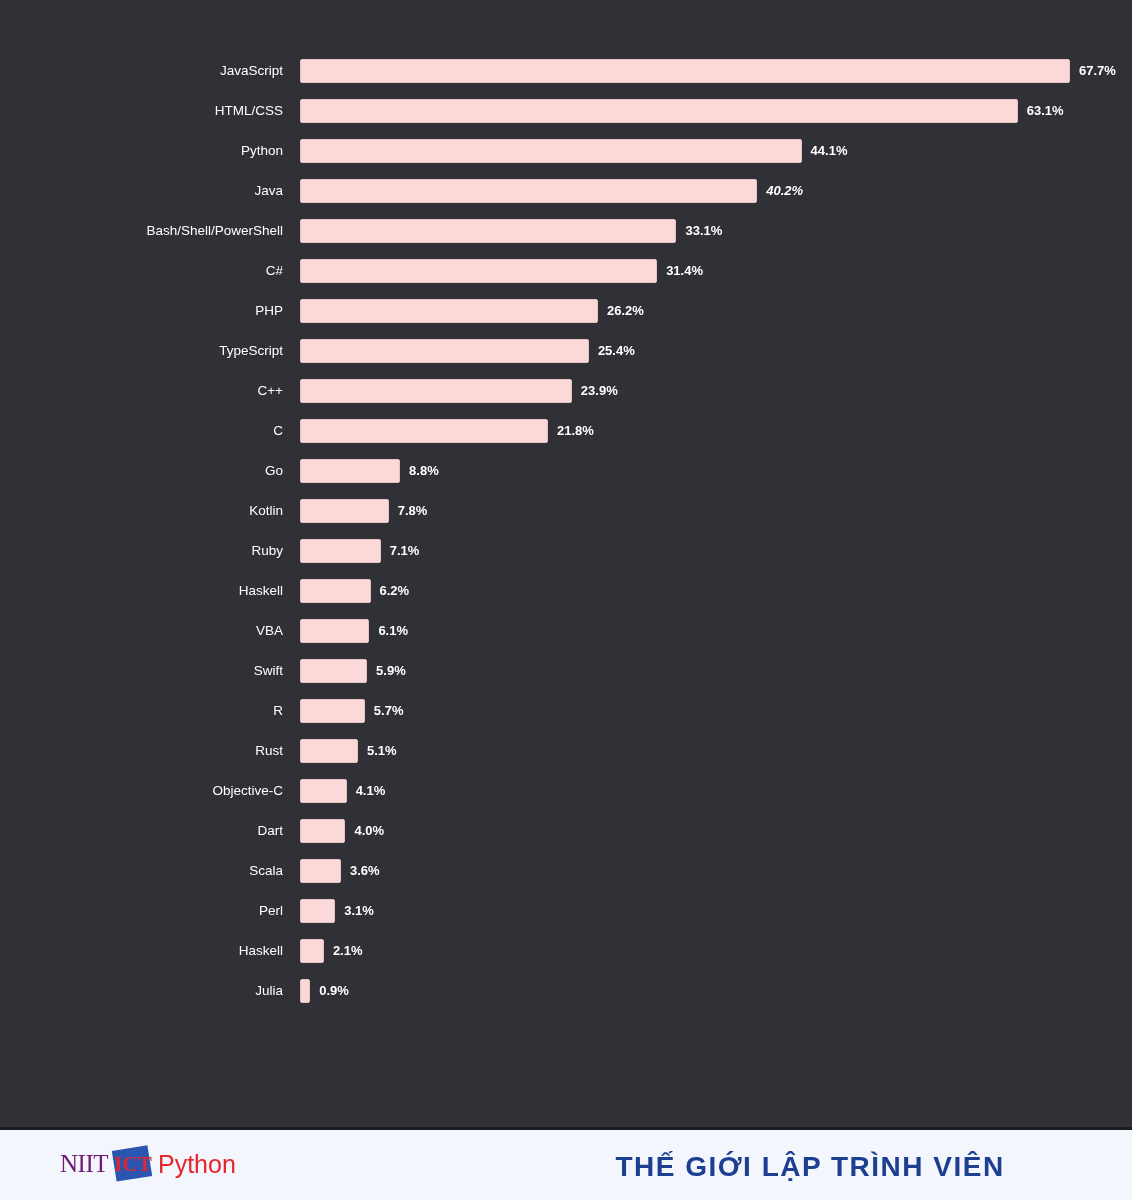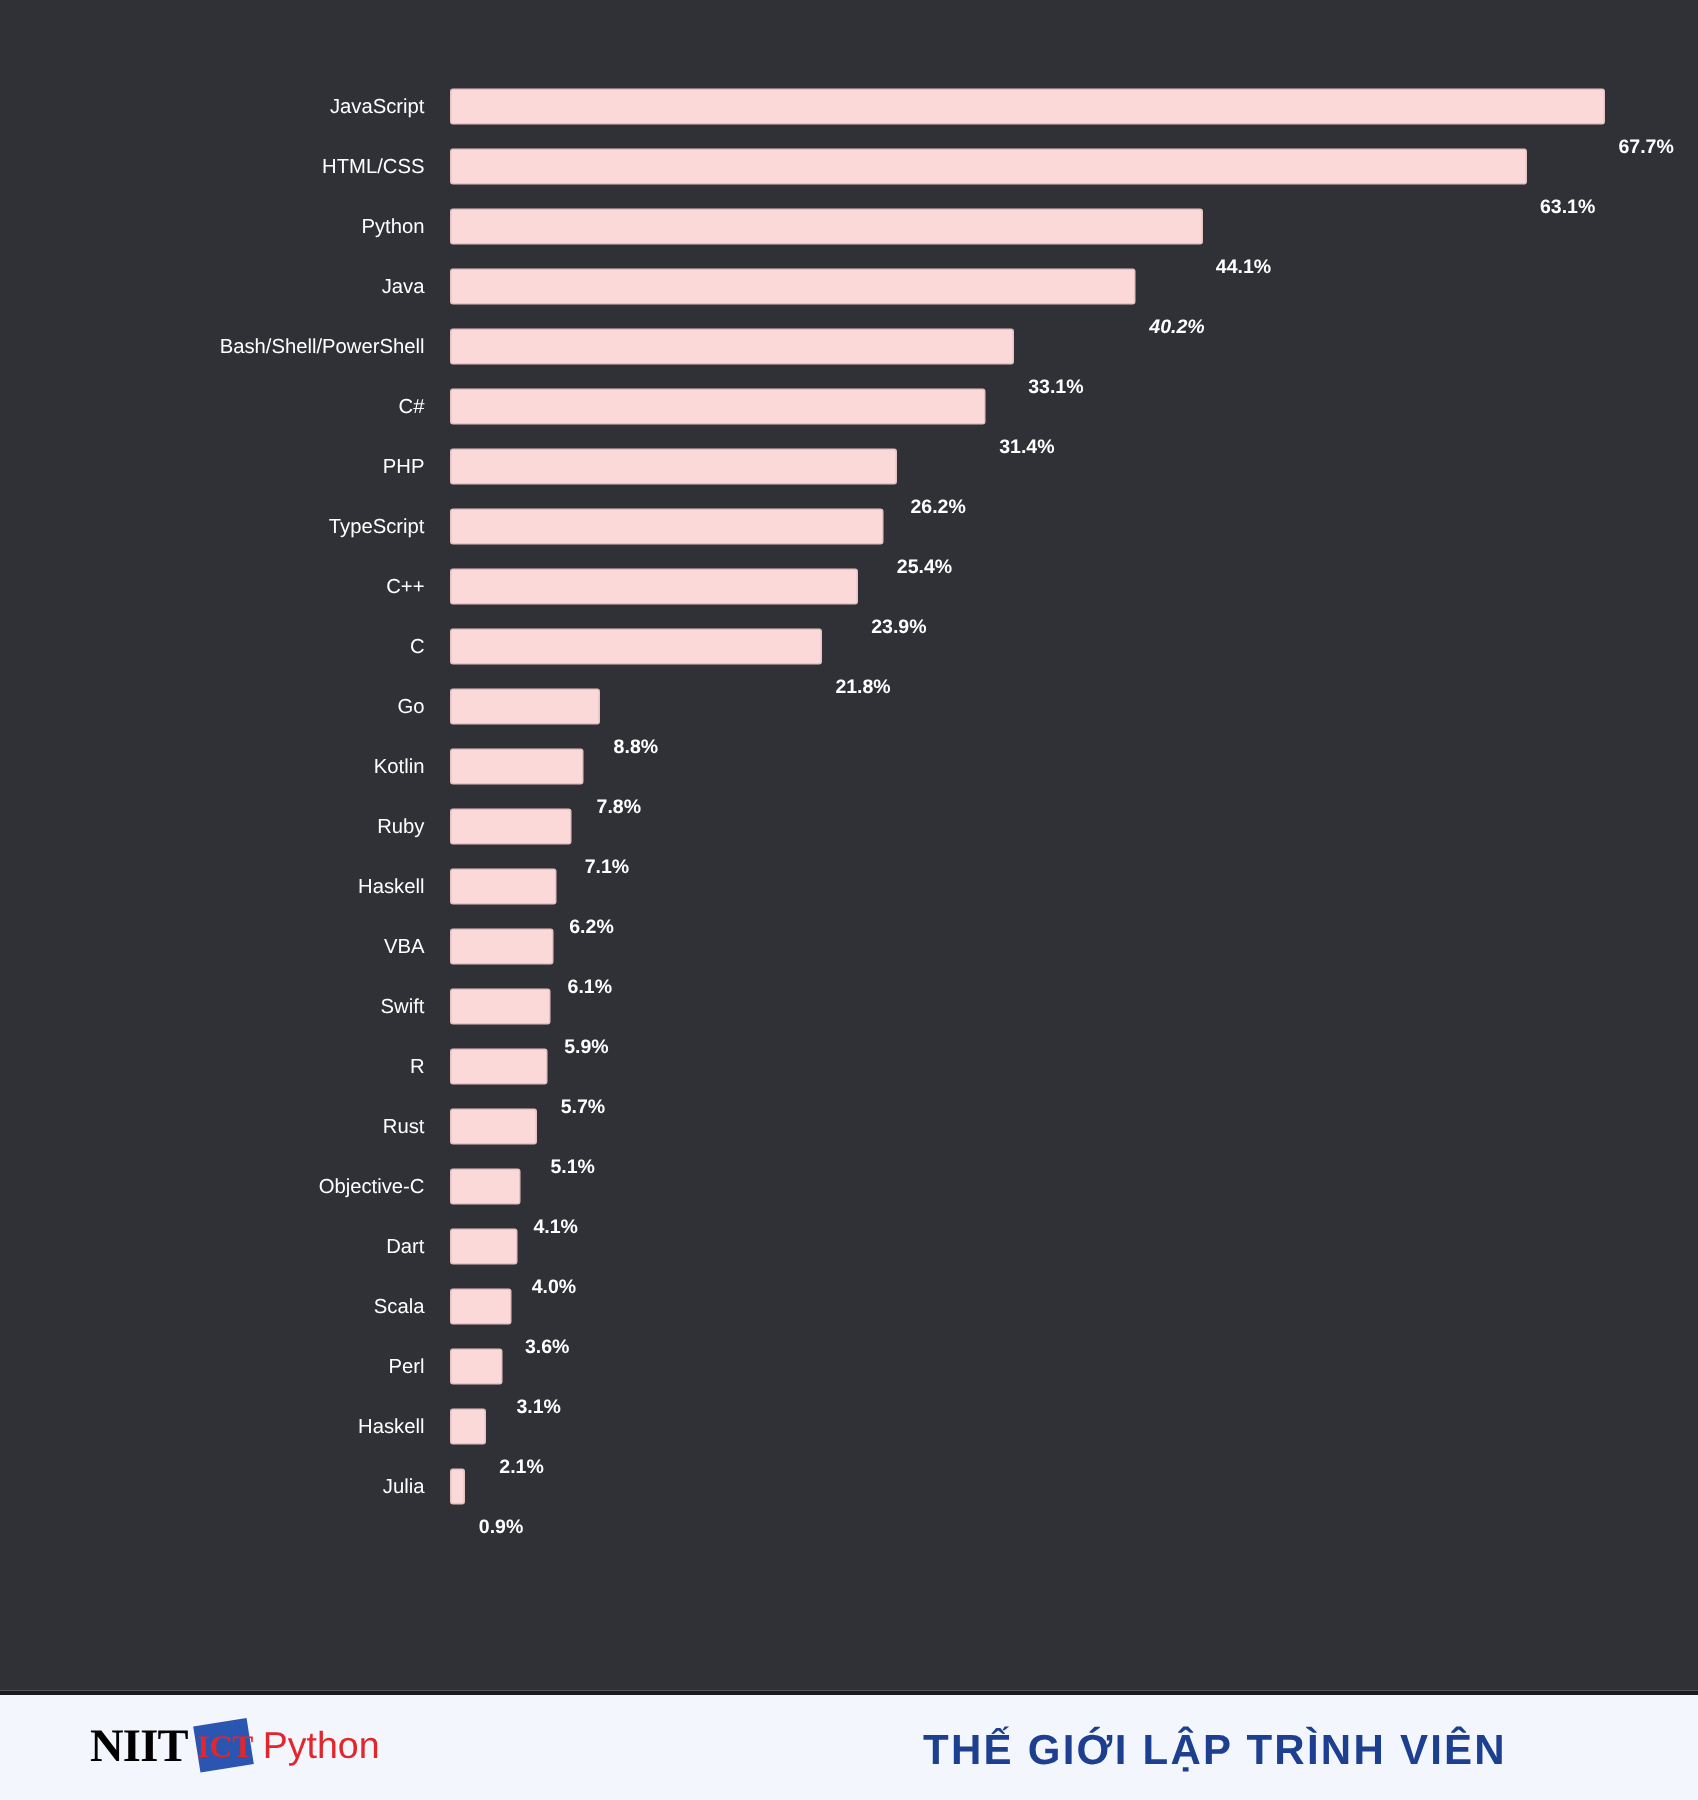--- a/index.html
+++ b/index.html
@@ -68,43 +68,42 @@
   .bar-value {
     position: absolute;
     top: 0;
     height: 24px;
     line-height: 24px;
     color: #ffffff;
     font-size: 13px;
     font-weight: bold;
     white-space: nowrap;
     font-family: "Liberation Sans", sans-serif;
-    margin-top: 27px;
   }
   #footer {
     position: absolute;
     left: 0;
     top: 1127px;
     width: 1132px;
     height: 73px;
     background: #f3f6fd;
     border-top: 3px solid #1b1c20;
   }
   #logo {
     position: absolute;
     left: 60px;
     top: 12px;
     height: 44px;
     display: flex;
     align-items: center;
   }
   .logo-niit {
-    color: #000000;
-    font-size: 31px;
-    font-weight: bold;
+    color: #701a75;
+    font-size: 25px;
+    font-weight: normal;
     font-family: "Liberation Serif", serif;
     letter-spacing: -0.5px;
   }
   .logo-mark {
     position: relative;
     width: 42px;
     height: 34px;
     margin: 0 2px 0 4px;
   }
   .logo-mark .tile {

